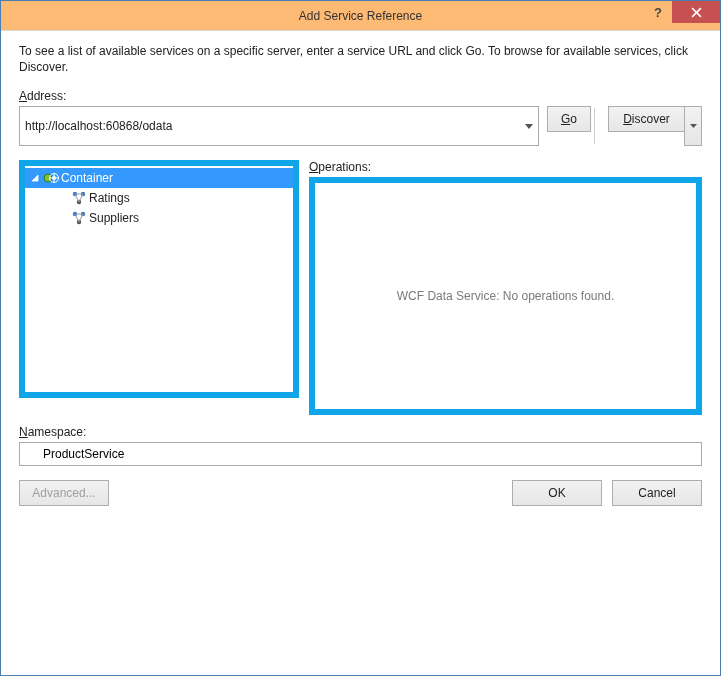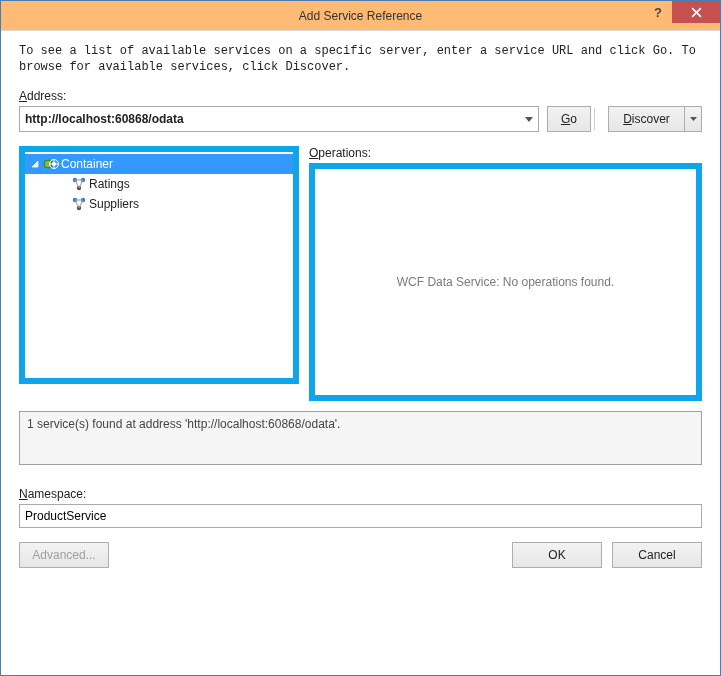--- a/index.html
+++ b/index.html
@@ -67,44 +67,42 @@
   .content {
     flex: 1;
     padding: 12px 18px 14px 18px;
     display: flex;
     flex-direction: column;
   }
   .instructions {
     color: #222;
     line-height: 1.35;
     margin-bottom: 14px;
-    font-family: Liberation Mono, monospace;
   }
   .label {
     color: #222;
     margin-bottom: 3px;
   }
   .underline { text-decoration: underline; }
   .address-row {
     display: flex;
     align-items: stretch;
     margin-bottom: 14px;
     gap: 0;
   }
   .address-input {
     flex: 1;
-    height: 26px;
+    height: 40px;
     border: 1px solid #aaa;
     padding: 2px 22px 2px 5px;
     font-family: inherit;
     font-size: 12px;
     color: #222;
     background: #fff;
     position: relative;
-    font-weight: bold;
   }
   .combo { position: relative; flex:1; display:flex; }
   .combo-arrow {
     position: absolute;
     right: 1px;
     top: 1px;
     bottom: 1px;
     width: 18px;
     display: flex;
     align-items: center;
@@ -193,21 +191,21 @@
     background:#f5f5f5;
     height:54px;
     padding:5px 7px;
     color:#444;
     margin-bottom: 22px;
   }
   .namespace-input {
     width:100%;
     height:24px;
     border:1px solid #aaa;
-    padding:2px 5px;
+    padding:2px 23px;
     font-family:inherit;
     font-size:12px;
     margin-bottom: 14px;
   }
   .footer {
     display:flex;
     align-items:flex-start;
   }
   .footer .spacer { flex:1; }
   .footer .btn { width:90px; }
@@ -306,23 +304,20 @@
         </div>
       </div>
       <div class="panel-col operations-col">
         <div class="label"><span class="underline">O</span><span>perations:</span></div>
         <div class="panel-box">
           <div class="ops-empty">WCF Data Service: No operations found.</div>
         </div>
       </div>
     </div>
 
-    <div class="status-box">
-      <span>1 service(s) found at address 'http://localhost:60868/odata'.</span>
-    </div>
 
     <div class="label"><span class="underline">N</span><span>amespace:</span></div>
     <input class="namespace-input" value="ProductService" style="">
 
     <div class="footer">
       <button class="btn" disabled="">Advanced...</button>
       <div class="spacer"></div>
       <button class="btn">OK</button>
       <button class="btn">Cancel</button>
     </div>

